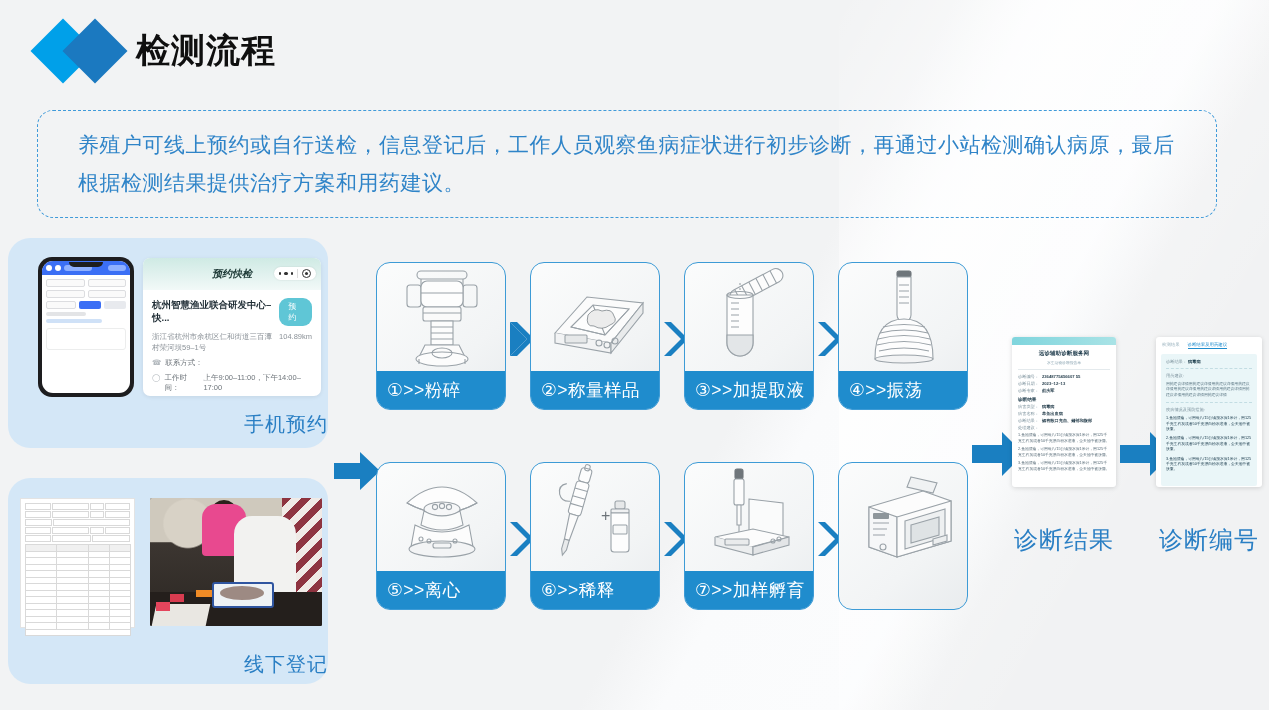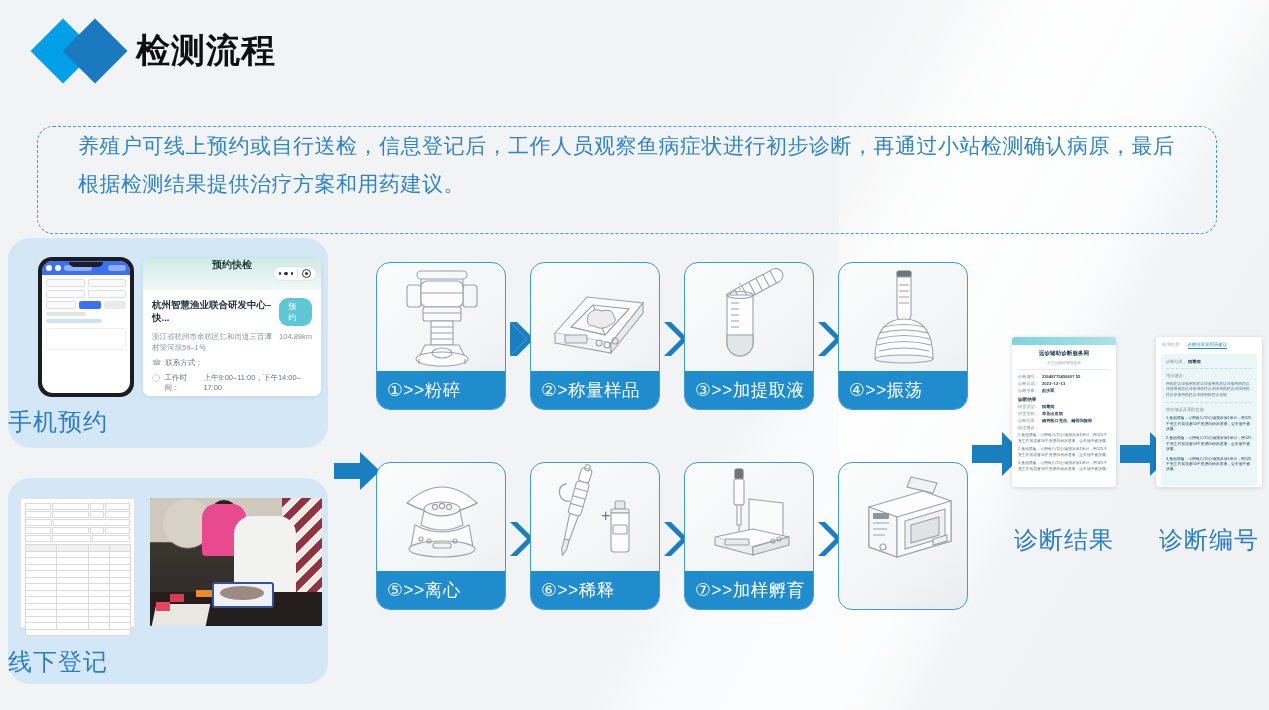--- a/index.html
+++ b/index.html
@@ -27,35 +27,35 @@
   .logo{position:relative; width:94px; height:66px;}
   .dia{position:absolute; width:46px; height:46px; transform:rotate(45deg);}
   .dia.a{left:2px; top:10px; background:#00a0e9;}
   .dia.b{left:34px; top:10px; background:#1b79c0;}
   .title{font-size:34px; font-weight:bold; color:#0f0f0f; letter-spacing:1px;}
 
   
   .desc{
     position:absolute; left:37px; top:110px; width:1180px; height:108px;
     border:1px dashed #3f9ad9; border-radius:16px;
-    display:flex; align-items:flex-start; padding:0 40px;margin-top:16px;
+    display:flex; align-items:center; padding:0 40px;
   }
   .desc p{
     font-size:21px; line-height:38px; color:#2f84c8; letter-spacing:.5px;
   }
 
   
   .lpanel{
     position:absolute; left:8px; background:#d4e7f7; border-radius:22px;
   }
   .lpanel.one{ top:238px; width:320px; height:210px; }
   .lpanel.two{ top:478px; width:320px; height:206px; }
   .lpanel .cap{
-    position:absolute; left:0; right:0; bottom:10px; text-align:left;
-    font-size:24px; color:#2a7fc4; letter-spacing:1px;
+    position:absolute; left:0; right:0; bottom:10px; text-align:right;
+    font-size:20px; color:#2a7fc4; letter-spacing:1px;
   }
   .lpanel.two .cap{ bottom:6px; }
 
   
   .phone{
     position:absolute; left:30px; top:19px; width:96px; height:140px;
     background:#1d1d1f; border-radius:14px; padding:4px 4px;
   }
   .phone .scr{width:100%;height:100%;background:#fff;border-radius:11px;overflow:hidden;position:relative;}
   .phone .notch{position:absolute;left:50%;transform:translateX(-50%);top:1px;width:34px;height:5px;background:#1d1d1f;border-radius:0 0 5px 5px;z-index:3;}
@@ -74,21 +74,21 @@
   .phone .card{border:1px solid #eceded;border-radius:3px;height:22px;margin-top:2px;}
 
   
   .appt{
     position:absolute; left:135px; top:20px; width:178px; height:138px;
     background:#fff; border-radius:7px; overflow:hidden;
     box-shadow:0 1px 4px rgba(0,0,0,.08);
   }
   .appt .bar{
     height:32px; background:linear-gradient(180deg,#cfeae4,#f2f9f8);
-    display:flex;align-items:flex-start;justify-content:center;position:relative;
+    display:flex;align-items:center;justify-content:center;position:relative;font-style:italic;
   }
   .appt .bar .t{font-size:10px;font-weight:bold;color:#1f3b38;}
   .appt .bar .caps{position:absolute;right:5px;top:9px;display:flex;align-items:center;gap:3px;
      background:#fff;border-radius:8px;padding:2px 5px;box-shadow:0 0 2px rgba(0,0,0,.12);}
   .appt .bar .caps .d{width:2.5px;height:2.5px;border-radius:50%;background:#333;}
   .appt .bar .caps .d.m{width:3.5px;height:3.5px;}
   .appt .bar .caps .sep{width:1px;height:9px;background:#ddd;margin:0 1px;}
   .appt .bar .caps .circ{width:9px;height:9px;border:1.4px solid #333;border-radius:50%;position:relative;}
   .appt .bar .caps .circ:after{content:"";position:absolute;left:2px;top:2px;width:3px;height:3px;border-radius:50%;background:#333;}
   .appt .inner{padding:8px 9px;}

